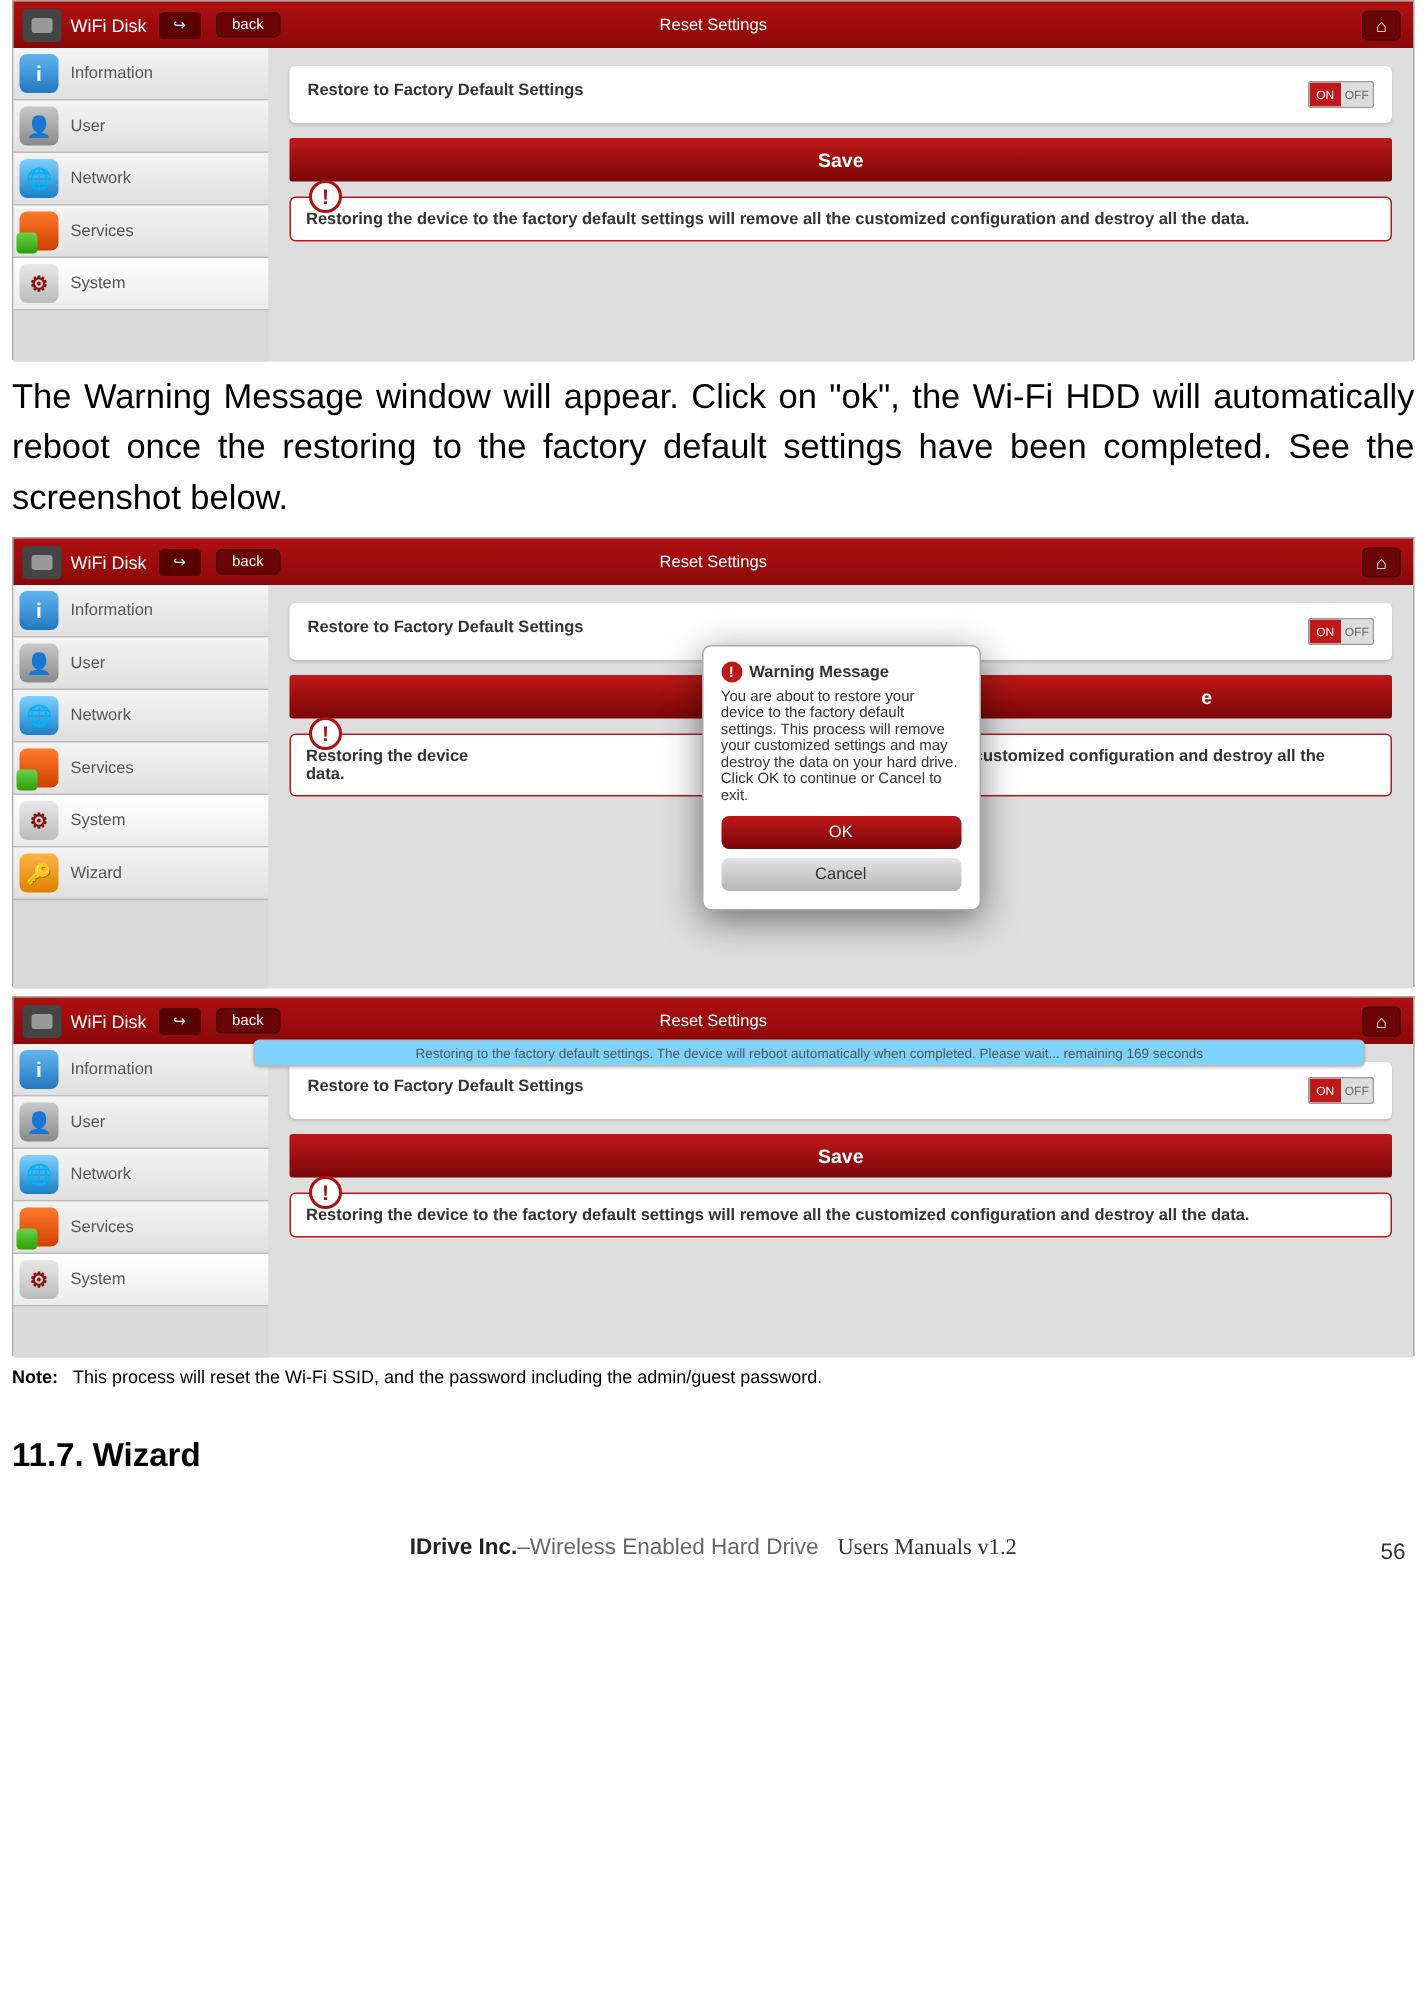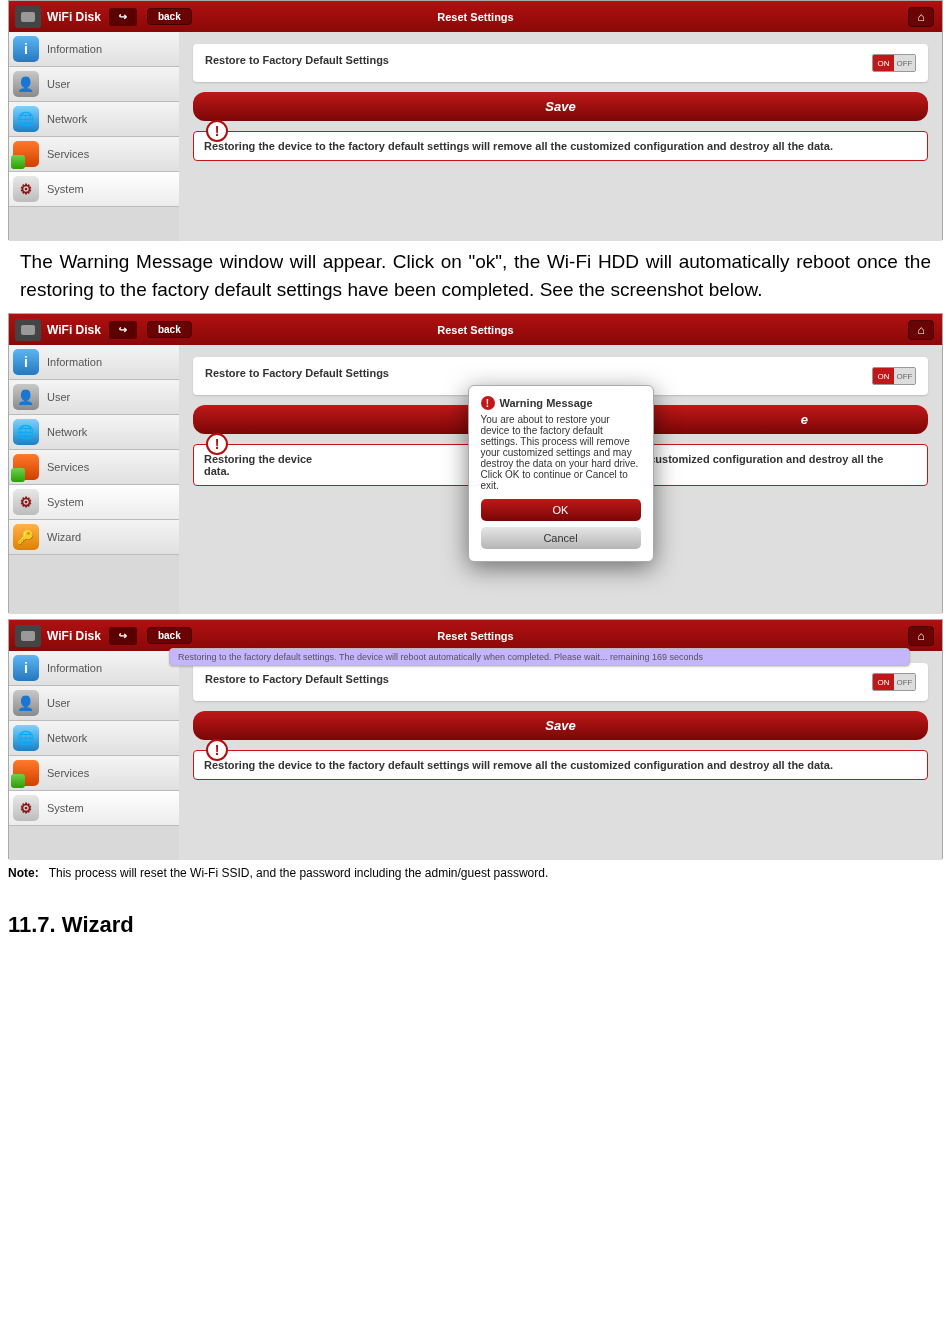--- a/index.html
+++ b/index.html
@@ -1,19 +1,19 @@
 <!DOCTYPE html>
 <html><head>
 <meta charset="utf-8">
 <style>
   * { box-sizing: border-box; margin: 0; padding: 0; }
   body { font-family: Arial, sans-serif; font-size: 14px; background: #fff; width: 951px; }
   .page { padding: 0 8px; }
   .app-shot { border: 1px solid #aaa; margin-bottom: 6px; background: #d9d9d9; position: relative; }
-  .topbar { background: linear-gradient(#b01010,#8a0808); height: 31px; display: flex; align-items: center; color: #fff; font-weight: bold; font-size: 12px; padding: 0 6px; position: relative; }
+  .topbar { background: linear-gradient(#b01010,#8a0808); height: 31px; display: flex; align-items: center; color: #fff; font-weight: normal; font-size: 12px; padding: 0 6px; position: relative; }
   .topbar .logo-box { width: 26px; height: 22px; background: #444; border-radius: 3px; margin-right: 6px; display:flex; align-items:center; justify-content:center; }
   .topbar .logo-box::before { content:''; width:14px; height:10px; background:#999; border-radius:2px; display:block; }
   .topbar .appname { margin-right: 8px; }
   .topbar .exit-icon { width: 28px; height: 18px; background:#5a0000; border-radius:3px; margin-right: 10px; display:flex; align-items:center; justify-content:center; font-size:10px; }
   .topbar .back-btn { background:#6a0303; border:1px solid #400; border-radius:4px; padding:2px 10px; font-size:10px; color:#fff; position:relative; }
   .topbar .title-center { position:absolute; left:0; right:0; text-align:center; font-size:11px; }
   .topbar .home-btn { position:absolute; right:8px; width:26px; height:20px; background:#6a0303; border:1px solid #400; border-radius:4px; display:flex; align-items:center; justify-content:center; font-size:12px; }
   .app-body { display:flex; }
   .sidebar { width:170px; background:#d9d9d9; }
   .side-item { display:flex; align-items:center; height:35px; padding-left:4px; background: linear-gradient(#f4f4f4,#e0e0e0); border-bottom:1px solid #bbb; font-size:11px; color:#555; }
@@ -26,31 +26,31 @@
   .ic-serv::after { content:''; position:absolute; bottom:-2px; left:-2px; width:14px; height:14px; background:linear-gradient(#6fd050,#2aa000); border-radius:3px; }
   .ic-sys { background: linear-gradient(#e8e8e8,#bcbcbc); color:#8a1515; }
   .ic-wiz { background: linear-gradient(#ffb347,#e08000); }
   .side-fill { background:#d9d9d9; }
   .content { flex:1; background:#dedede; padding:12px 14px; position:relative; }
   .panel { background:#fff; border-radius:4px; padding:10px 12px; margin-bottom:10px; display:flex; align-items:flex-start; justify-content:space-between; box-shadow:0 1px 2px rgba(0,0,0,.15); }
   .panel-label { font-size:11px; font-weight:bold; color:#333; }
   .toggle { width:44px; height:18px; border-radius:2px; border:1px solid #999; display:flex; overflow:hidden; font-size:8px; }
   .toggle .on { flex:1; background:#c01818; color:#fff; display:flex; align-items:center; justify-content:center; }
   .toggle .off { flex:1; background:#ddd; color:#666; display:flex; align-items:center; justify-content:center; }
-  .save-btn { background: linear-gradient(#c01818,#7a0606); color:#fff; font-weight:bold; text-align:center; border-radius:12px; padding:7px 0; margin-bottom:10px; font-size:13px;font-style:italic; }
+  .save-btn { background: linear-gradient(#c01818,#7a0606); color:#fff; font-weight:bold; text-align:center; border-radius:2px; padding:7px 0; margin-bottom:10px; font-size:13px; }
   .warn-panel { background:#fff; border:1px solid #c01818; border-radius:4px; padding:8px 10px; font-size:11px; font-weight:bold; color:#333; position:relative; }
   .warn-panel .excl { position:absolute; top:-12px; left:12px; width:22px; height:22px; background:#fff; border:2px solid #b01010; border-radius:50%; display:flex; align-items:center; justify-content:center; color:#b01010; font-weight:bold; font-size:14px; }
   .modal { position:absolute; left:50%; transform:translateX(-50%); top:40px; width:186px; background:#fff; border-radius:6px; border:1px solid #aaa; box-shadow:0 6px 24px rgba(0,0,0,.5); padding:10px 12px 12px; font-size:10px; color:#333; text-align:left; }
   .modal-head { font-weight:bold; font-size:11px; display:flex; align-items:center; margin-bottom:4px; }
   .modal-head .mexcl { width:14px; height:14px; border-radius:50%; background:#c01818; color:#fff; display:flex; align-items:center; justify-content:center; font-size:10px; margin-right:5px; }
   .modal-btn { border-radius:5px; text-align:center; padding:5px 0; font-size:11px; font-weight:normal; margin-top:8px; }
   .modal-ok { background: linear-gradient(#c01818,#7a0606); color:#fff; }
   .modal-cancel { background: linear-gradient(#e5e5e5,#b5b5b5); color:#333; margin-top:6px; }
-  .progress-tip { position:absolute; top:28px; left:160px; right:32px; background:#c4b5fd; border:1px solid #bbb; border-radius:4px; padding:3px 8px; font-size:9px; color:#555; z-index:5; box-shadow:0 1px 2px rgba(0,0,0,.2); }
-  .doc-text { font-size: 19px; line-height: 1.45; text-align: justify; margin: 8px 12px 10px; }
+  .progress-tip { position:absolute; top:28px; left:160px; right:32px; background:#7dd3fc; border:1px solid #bbb; border-radius:4px; padding:3px 8px; font-size:9px; color:#555; z-index:5; box-shadow:0 1px 2px rgba(0,0,0,.2);text-align:center; }
+  .doc-text { font-size: 23px; line-height: 1.45; text-align: justify; margin: 8px 0 10px; }
   .section-head { font-size: 22px; font-weight: bold; margin: 30px 0 12px; }
   .footer { text-align:center; font-size:15px; color:#333; margin-top:40px; padding-bottom:8px; position:relative; }
   .footer .ftxt1 { font-weight:bold; color:#222; }
   .footer .pageno { position:absolute; right:6px; bottom:6px; font-size:15px; }
   .note-line { font-size:12px; line-height:1.45; text-align:justify; margin:6px 0 24px; }
   .note-strong { font-weight:bold; }
 </style>
 </head>
 <body>
 
@@ -225,14 +225,19 @@
     </div>
   </div>
 
   <p class="note-line">
     <span class="note-strong">Note:</span>
     &nbsp;&nbsp;<span>This process will reset the Wi-Fi SSID, and the password including the admin/guest password.</span>
   </p>
 
   <h2 class="section-head">11.7. Wizard</h2>
 
+  <div class="footer">
+    <span class="ftxt1">IDrive Inc.</span><span style="color:#666;">–Wireless Enabled Hard Drive</span>
+    &nbsp;&nbsp;<span style="font-family:'Times New Roman',serif;">Users Manuals v1.2</span>
+    <span class="pageno">56</span>
+  </div>
 
 </div>
 
 </body></html>

